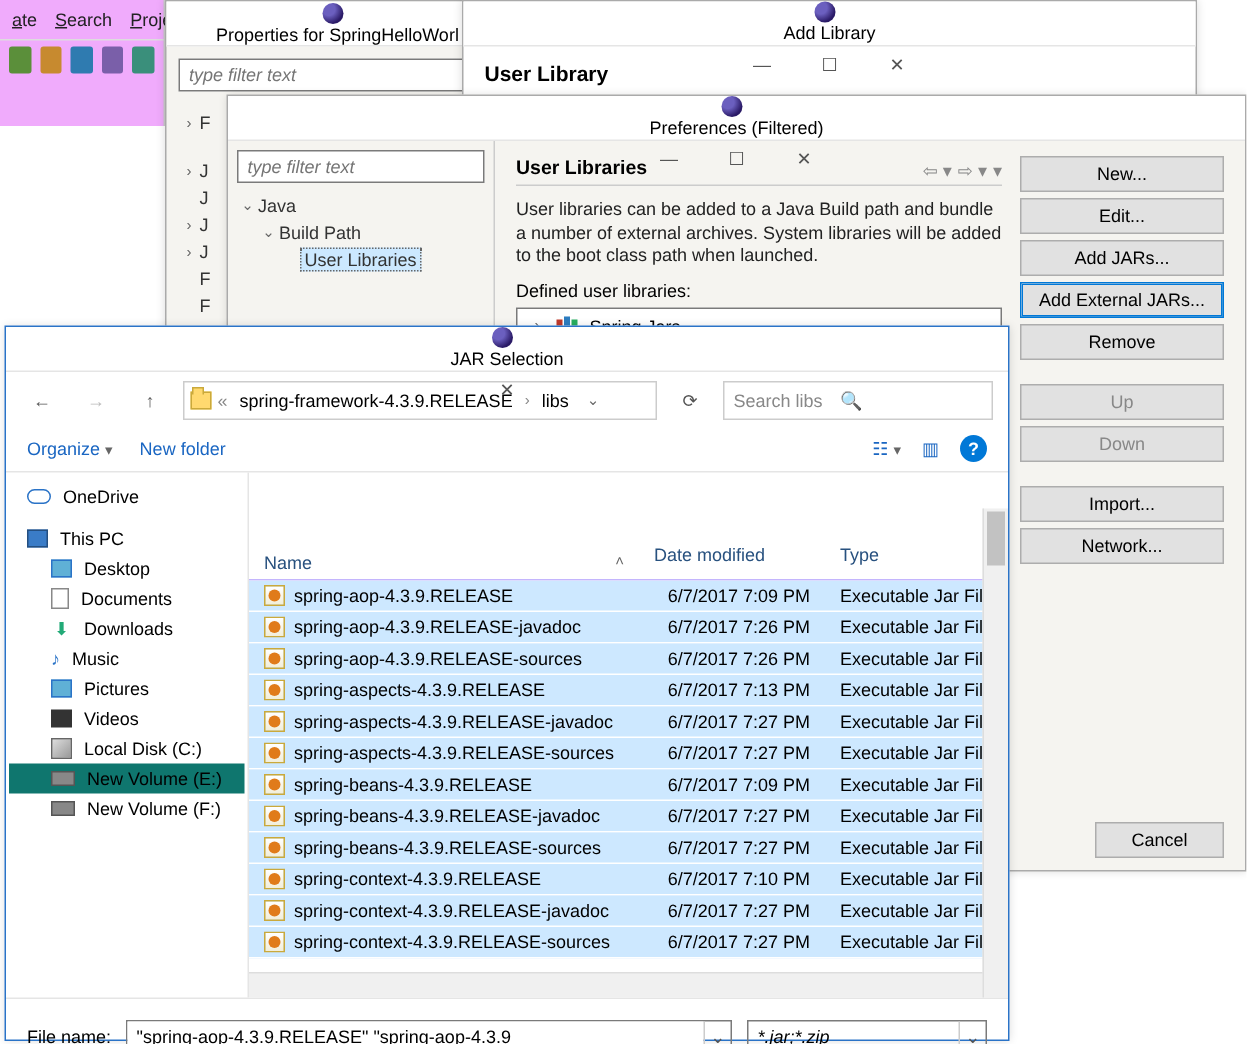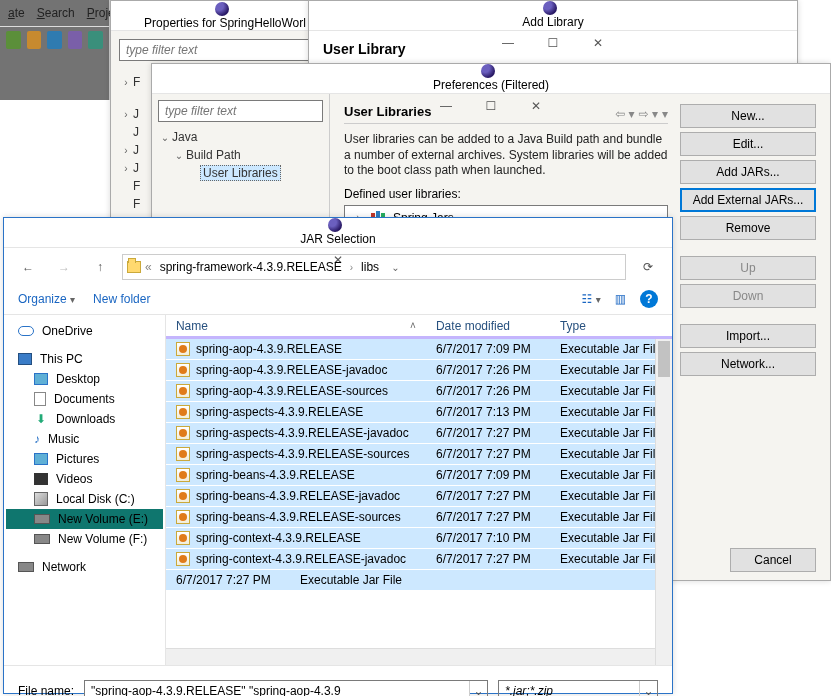--- a/index.html
+++ b/index.html
@@ -5,21 +5,21 @@
   * { box-sizing: border-box; margin: 0; padding: 0; font-family: "Segoe UI", Tahoma, sans-serif; font-size: 12px; }
   body { background: #fff; width: 831px; height: 696px; position: relative; overflow: hidden; color: #000; }
   .window { position: absolute; background: #fff; border: 1px solid #aaa; box-shadow: 0 0 6px rgba(0,0,0,0.15); }
   .titlebar { height: 30px; display: flex; align-items: center; padding: 0 6px; background: #fff; border-bottom: 1px solid #e5e5e5; flex-direction: column; }
   .titlebar .ico { width: 16px; height: 16px; margin-right: 6px; display: inline-flex; align-items: center; justify-content: center; }
   .titlebar .spacer { flex: 1; }
   .winbtns { display: flex; }
   .winbtn { width: 45px; height: 28px; display: flex; align-items: center; justify-content: center; color: #555; }
 
   
-  .ide-strip { position: absolute; left: 0; top: 0; width: 110px; height: 100px; background: #737373; border-right: 1px solid #ccc; }
+  .ide-strip { position: absolute; left: 0; top: 0; width: 110px; height: 84px; background: #f0abfc; border-right: 1px solid #ccc; }
   .ide-menu { display: flex; gap: 12px; padding: 6px 8px; color: #222; }
   .ide-menu span { text-decoration: underline; text-decoration-color: transparent; }
   .ide-menu span::first-letter { text-decoration: underline; }
   .ide-tb { display: flex; gap: 6px; padding: 4px 6px; border-top: 1px solid #ddd; }
   .ide-tb .tb-ico { width: 18px; height: 18px; display: inline-block; border-radius: 2px; }
 
   
   #w-props { left: 110px; top: 0; width: 230px; height: 400px; background: #f5f4f0; }
   #w-props .filter { margin: 8px; }
   .filter input { width: 100%; height: 22px; border: 1px solid #7a7a7a; padding: 2px 6px; font-style: italic; color: #888; background: #fff; }
@@ -60,28 +60,28 @@
   #w-jar .crumb .sep { color: #888; }
   #w-jar .search { width: 180px; height: 26px; border: 1px solid #ccc; display: flex; align-items: center; padding: 0 6px; color: #888; gap:6px;}
   #w-jar .tools { display: flex; align-items: center; gap: 18px; padding: 4px 14px 6px; color: #1a66c2; }
   #w-jar .tools .right-tools { margin-left: auto; display: flex; gap: 14px; align-items:center;}
   #w-jar .tools .help { width:18px;height:18px;border-radius:50%;background:#0078d7;color:#fff;display:flex;align-items:center;justify-content:center;font-weight:bold;}
   #w-jar .main { display: flex; border-top: 1px solid #e5e5e5; border-bottom: 1px solid #e5e5e5; height: 352px; }
   #w-jar .side { width: 172px; border-right: 1px solid #e5e5e5; padding: 6px 2px; overflow: hidden; }
   #w-jar .side .srow { display: flex; align-items: center; gap: 8px; padding: 3px 12px; }
   #w-jar .side .srow.sel { background: #0f766e; }
   #w-jar .files { flex: 1; display: flex; flex-direction: column; position:relative;}
-  #w-jar .fhdr { display: flex; border-bottom: 3px solid #c4b5fd; height: 24px; align-items: center; color: #28517f; }
+  #w-jar .fhdr { display: flex; border-bottom: 1px solid #c4b5fd; height: 24px; color: #28517f; margin-top: 48px; }
   #w-jar .fhdr .col { padding: 0 10px; }
   #w-jar .col.name { width: 260px; display:flex; align-items:center; gap:6px;}
   #w-jar .col.date { width: 124px; }
   #w-jar .col.type { flex: 1; }
   #w-jar .flist { flex: 1; overflow: hidden; }
   #w-jar .frow { display: flex; align-items: center; height: 21px; background: #cde8ff; border-bottom:1px solid #fff;}
-  #w-jar .frow .col { padding: 0 10px; white-space: nowrap; overflow: hidden; color:#000;}
+  #w-jar .frow .col { padding: 0 10px; white-space: nowrap; overflow: hidden; color:#000;text-align:right;}
   #w-jar .frow .name { display: flex; align-items: center; gap: 6px; }
   #w-jar .scroll-v { position:absolute; right:0; top:24px; bottom:0; width:17px; background:#f0f0f0; border-left:1px solid #ddd;}
   #w-jar .scroll-v .thumb { position:absolute; left:2px; right:2px; top:2px; height:36px; background:#c2c2c2;}
   #w-jar .scroll-h { height:17px; background:#f0f0f0; border-top:1px solid #ddd;}
   #w-jar .bottom { display: flex; align-items: center; gap: 10px; padding: 14px 14px 10px; }
   #w-jar .bottom label { white-space: nowrap; }
   #w-jar .bottom .fn { flex: 1; display:flex; border:1px solid #7a7a7a;}
   #w-jar .bottom .fn input { flex:1; border:none; padding:3px 6px;}
   #w-jar .bottom .fn .dd, #w-jar .bottom .ft .dd { width:18px; display:flex;align-items:center;justify-content:center;border-left:1px solid #ccc;color:#555;}
   #w-jar .bottom .ft { width: 160px; border: 1px solid #7a7a7a; padding: 0; display:flex;}
@@ -272,20 +272,25 @@
     <div class="crumb">
       <span class="ico-folder"></span>
       <span class="sep">«</span>
       <span class="seg">spring-framework-4.3.9.RELEASE</span>
       <span class="sep chev">›</span>
       <span class="seg">libs</span>
       <span class="spacer"></span>
       <span class="chev">⌄</span>
     </div>
     <div class="navbtn">⟳</div>
+    <div class="search">
+      <span>Search libs</span>
+      <span class="spacer"></span>
+      <span>🔍</span>
+    </div>
   </div>
   <div class="tools">
     <span><span>Organize</span> <span class="chev">▾</span></span>
     <span>New folder</span>
     <div class="right-tools">
       <span>☷ <span class="chev">▾</span></span>
       <span>▥</span>
       <span class="help">?</span>
     </div>
   </div>
@@ -330,24 +335,20 @@
         </div>
         <div class="srow sel" style="padding-left: 28px;">
           <span class="ico-drive"></span>
           <span>New Volume (E:)</span>
         </div>
         <div class="srow" style="padding-left: 28px;">
           <span class="ico-drive"></span>
           <span>New Volume (F:)</span>
         </div>
         <div style="height: 8px;"></div>
-        <div class="srow">
-          <span class="ico-drive"></span>
-          <span>Network</span>
-        </div>
       </div>
     <div class="files">
       <div class="fhdr">
         <div class="col name">
             <span>Name</span>
             <span class="chev" style="margin-left:auto">˄</span>
           </div>
         <div class="col date">Date modified</div>
         <div class="col type">Type</div>
       </div>
@@ -434,20 +435,24 @@
           </div>
           <div class="frow">
             <div class="col name">
               <span class="ico-jar"></span>
               <span>spring-context-4.3.9.RELEASE-javadoc</span>
             </div>
             <div class="col date">6/7/2017 7:27 PM</div>
             <div class="col type">Executable Jar File</div>
           </div>
           <div class="frow">
+            <div class="col name">
+              <span class="ico-jar"></span>
+              <span>spring-context-4.3.9.RELEASE-sources</span>
+            </div>
             <div class="col date">6/7/2017 7:27 PM</div>
             <div class="col type">Executable Jar File</div>
           </div>
         </div>
       <div class="scroll-v">
           <div class="thumb"></div>
         </div>
       <div class="scroll-h"></div>
     </div>
   </div>

